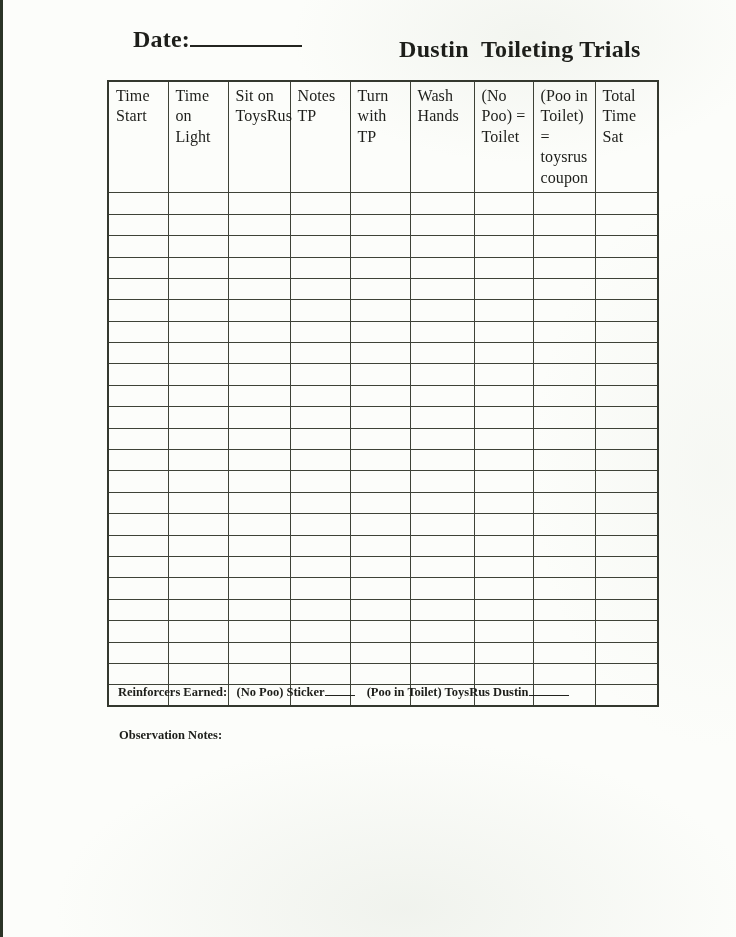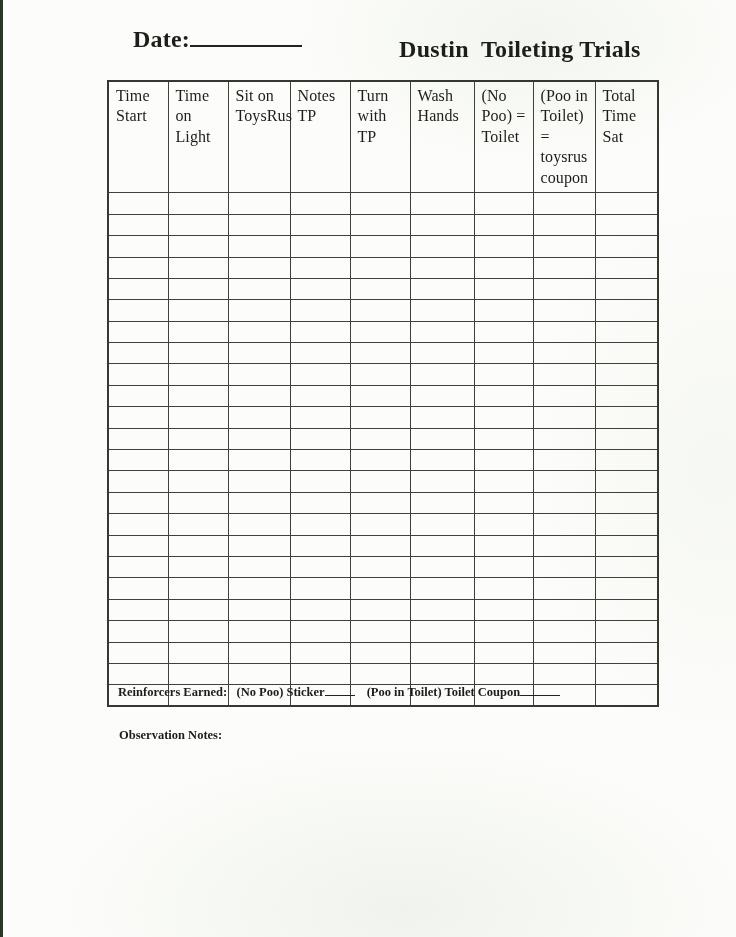--- a/index.html
+++ b/index.html
@@ -412,17 +412,17 @@
           <td></td>
           <td></td>
           <td></td>
           <td></td>
           <td></td>
           <td></td>
         </tr>
       </tbody>
   </table>
 
-  <div class="reinforcers-line"><span>Reinforcers Earned:</span><span>&nbsp;&nbsp;&nbsp;</span><span>(No Poo) Sticker</span><span class="blank-line blank-sticker"></span><span>(Poo in Toilet) Toilet Coupon</span><span class="blank-line blank-coupon"></span></div>
+  <div class="reinforcers-line"><span>Reinforcers Earned:</span><span>&nbsp;&nbsp;&nbsp;</span><span>(No Poo) Sticker</span><span class="blank-line blank-sticker"></span><span>(Poo in Toilet) ToysRus Dustin</span><span class="blank-line blank-coupon"></span></div>
 
   <div class="observation-line">Observation Notes:</div>
 
 </div>
 
 </body></html>

